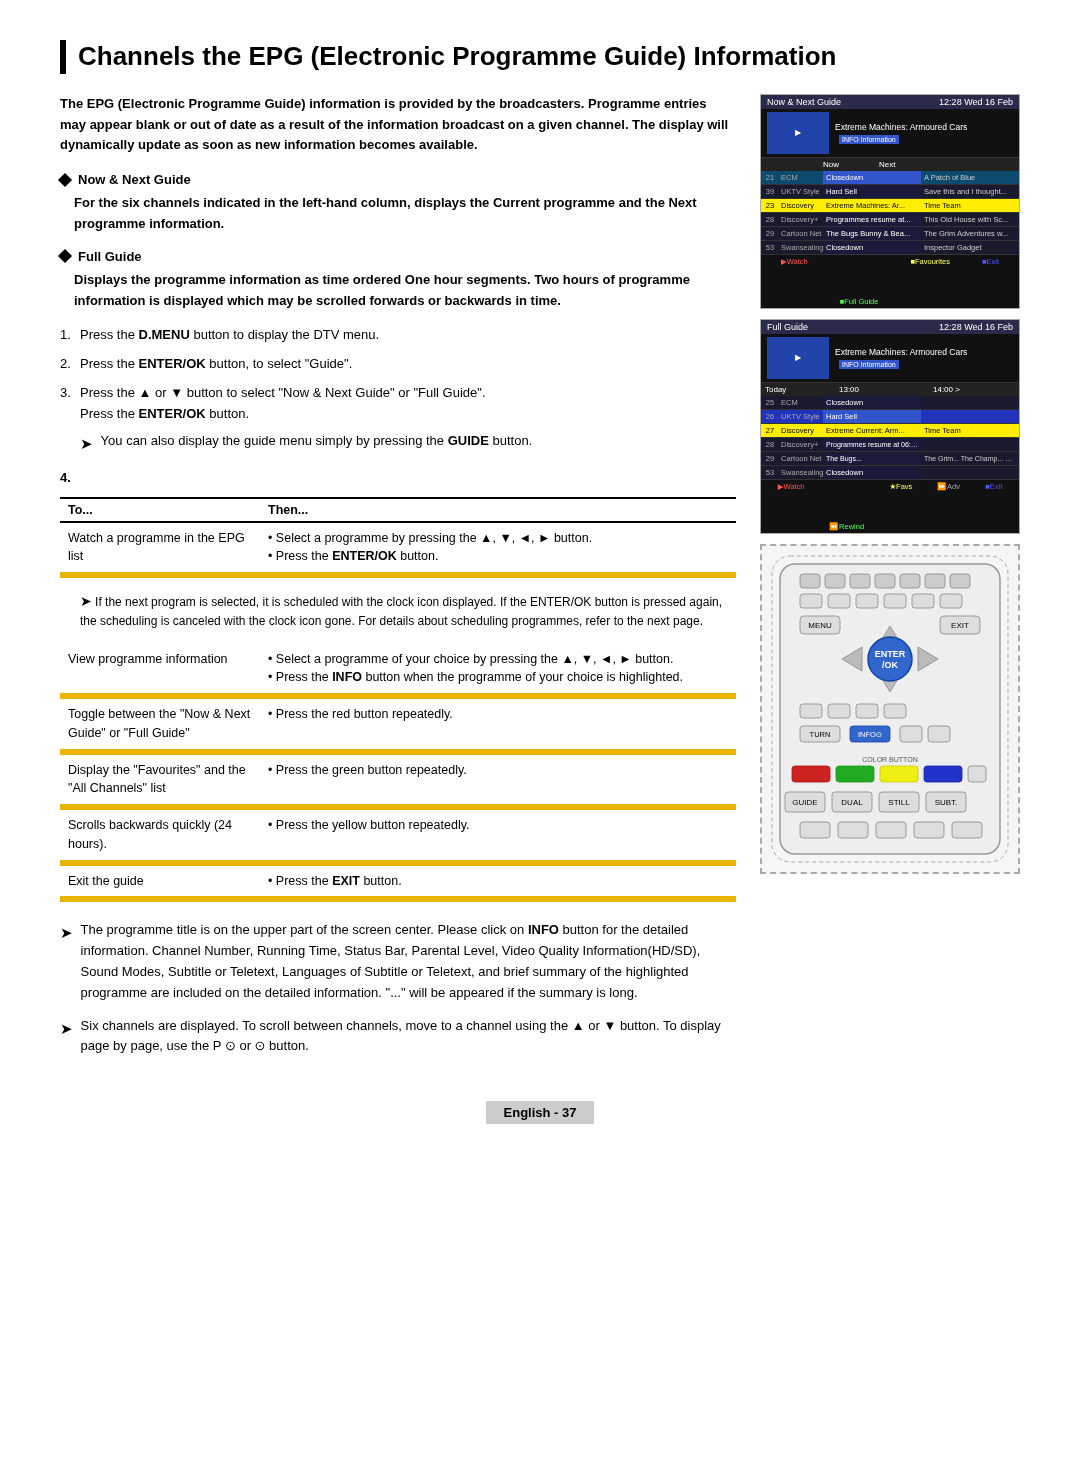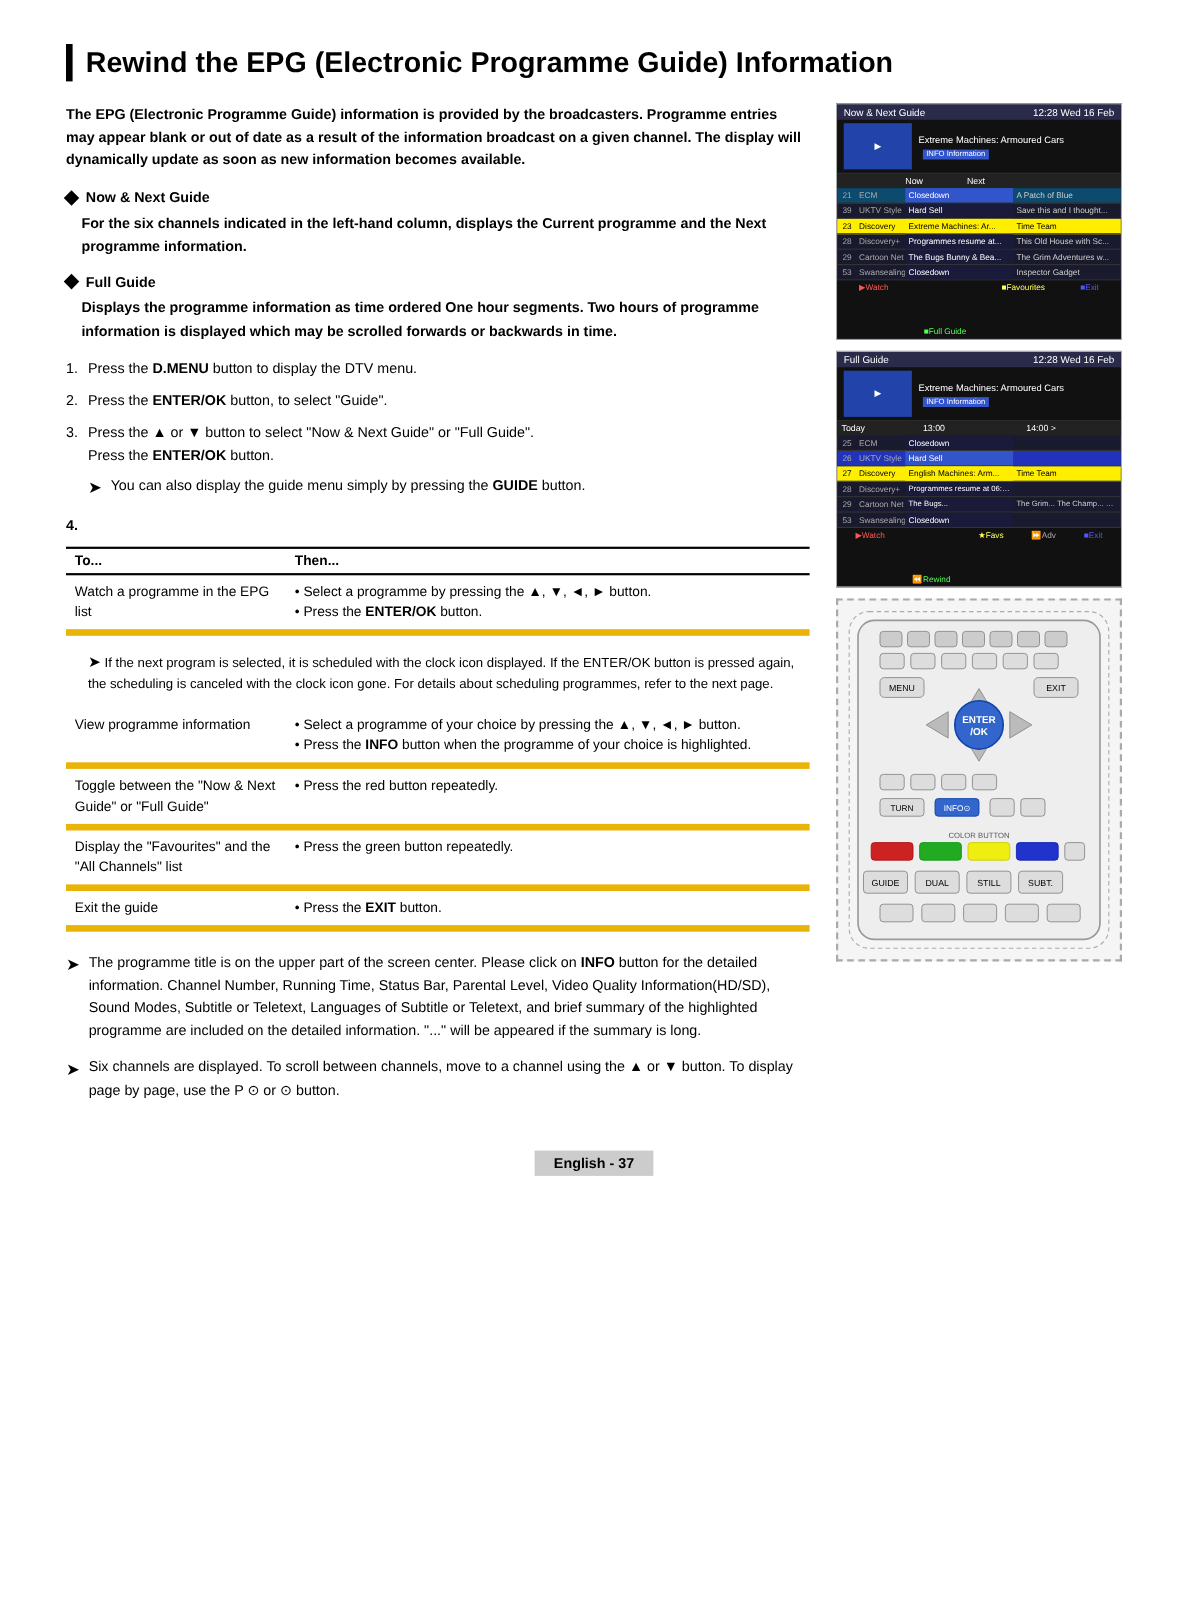--- a/index.html
+++ b/index.html
@@ -231,21 +231,21 @@
       padding: 8px;
       background: #f5f5f5;
       margin-top: 8px;
     }
 
     b, strong { font-weight: bold; }
   </style>
 </head>
 <body>
 
-<h1 class="page-title">Rewind the EPG (Electronic Programme Guide) Information</h1>
+<h1 class="page-title">Channels the EPG (Electronic Programme Guide) Information</h1>
 
 <div class="main-layout">
   <div class="left-col">
 
     <p class="intro-text">The EPG (Electronic Programme Guide) information is provided by the broadcasters. Programme entries may appear blank or out of date as a result of the information broadcast on a given channel. The display will dynamically update as soon as new information becomes available.</p>
 
     <div>
       <div class="section-title">
         <span class="diamond"></span>
         <strong>Now &amp; Next Guide</strong>
@@ -310,20 +310,24 @@
           </tr>
           <tr>
             <td>Toggle between the "Now &amp; Next Guide" or "Full Guide"</td>
             <td>• Press the red button repeatedly.</td>
           </tr>
           <tr>
             <td>Display the "Favourites" and the "All Channels" list</td>
             <td>• Press the green button repeatedly.</td>
           </tr>
           <tr>
+            <td>Scrolls backwards quickly (24 hours).</td>
+            <td>• Press the yellow button repeatedly.</td>
+          </tr>
+          <tr>
             <td>Exit the guide</td>
             <td>• Press the <strong>EXIT</strong> button.</td>
           </tr>
         </tbody>
       </table>
     </div>
 
     <div class="bottom-notes">
       <div class="bottom-note-item">
         <span class="arrow-symbol" style="font-size:15px;">➤</span>
@@ -427,21 +431,21 @@
         </div>
         <div class="epg-row" style="background:#2233bb;">
           <span class="epg-ch-num">26</span>
           <span class="epg-ch-name">UKTV Style</span>
           <span class="epg-prog-now">Hard Sell</span>
           <span class="epg-prog-next"></span>
         </div>
         <div class="epg-row" style="background:#ffee00; color:#000;">
           <span class="epg-ch-num" style="color:#000;">27</span>
           <span class="epg-ch-name" style="color:#000;">Discovery</span>
-          <span style="flex:1; padding:2px 3px; font-size:7.5px; background:#ffee00; color:#000; white-space:nowrap; overflow:hidden;">English Machines: Arm...</span>
+          <span style="flex:1; padding:2px 3px; font-size:7.5px; background:#ffee00; color:#000; white-space:nowrap; overflow:hidden;">Extreme Current: Arm...</span>
           <span style="flex:1; padding:2px 3px; font-size:7.5px; color:#000; white-space:nowrap; overflow:hidden;">Time Team</span>
         </div>
         <div class="epg-row">
           <span class="epg-ch-num">28</span>
           <span class="epg-ch-name">Discovery+</span>
           <span class="epg-prog-now" style="background:#1a1a3a; font-size:7px;">Programmes resume at 06:00</span>
           <span class="epg-prog-next"></span>
         </div>
         <div class="epg-row">
           <span class="epg-ch-num">29</span>

